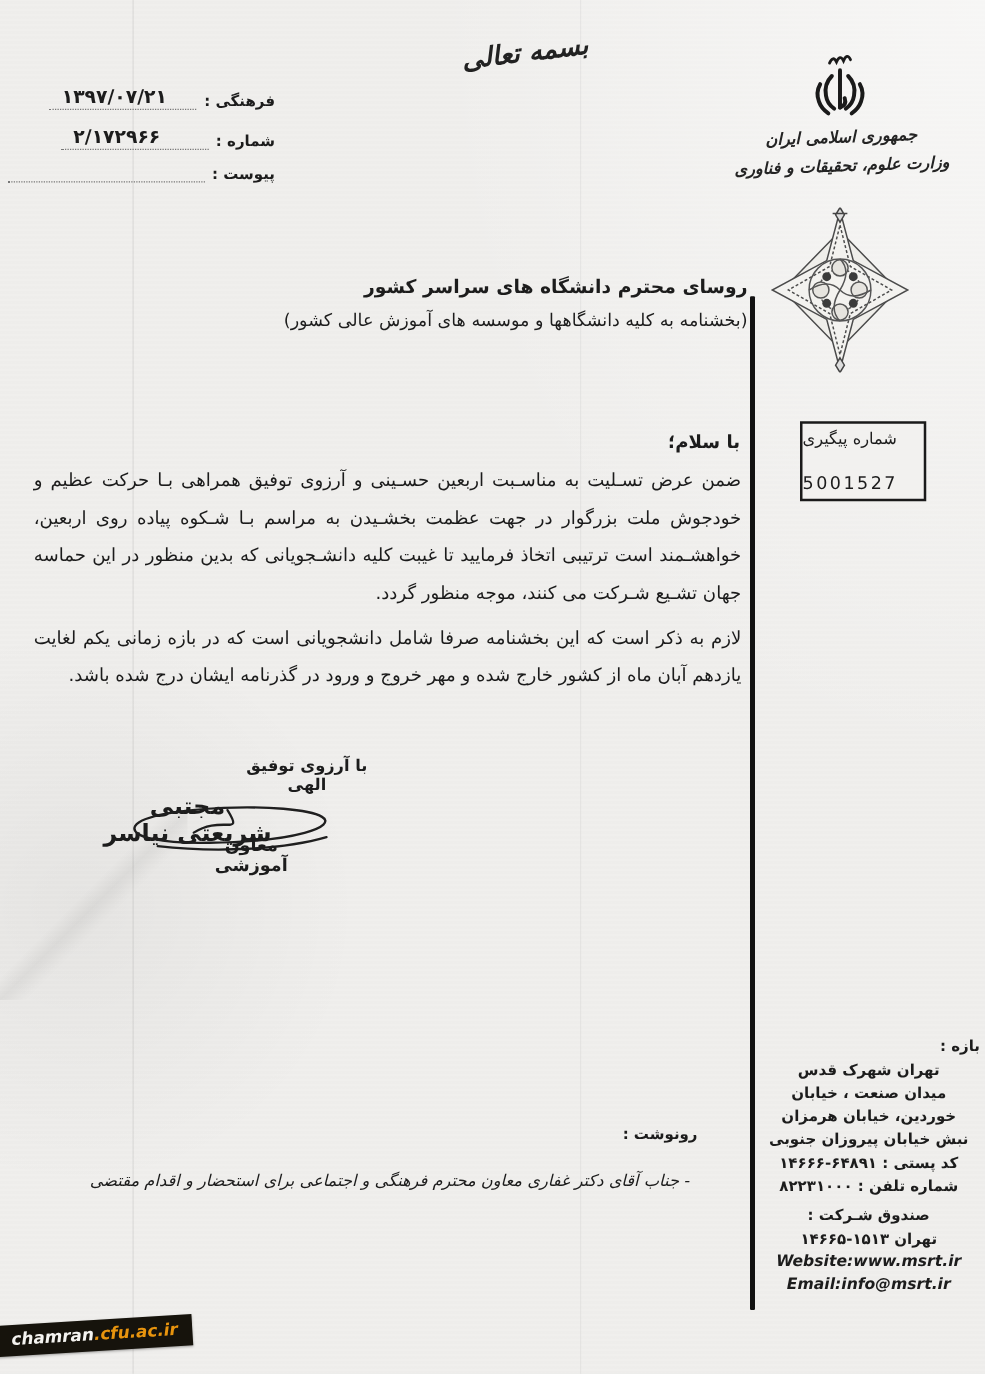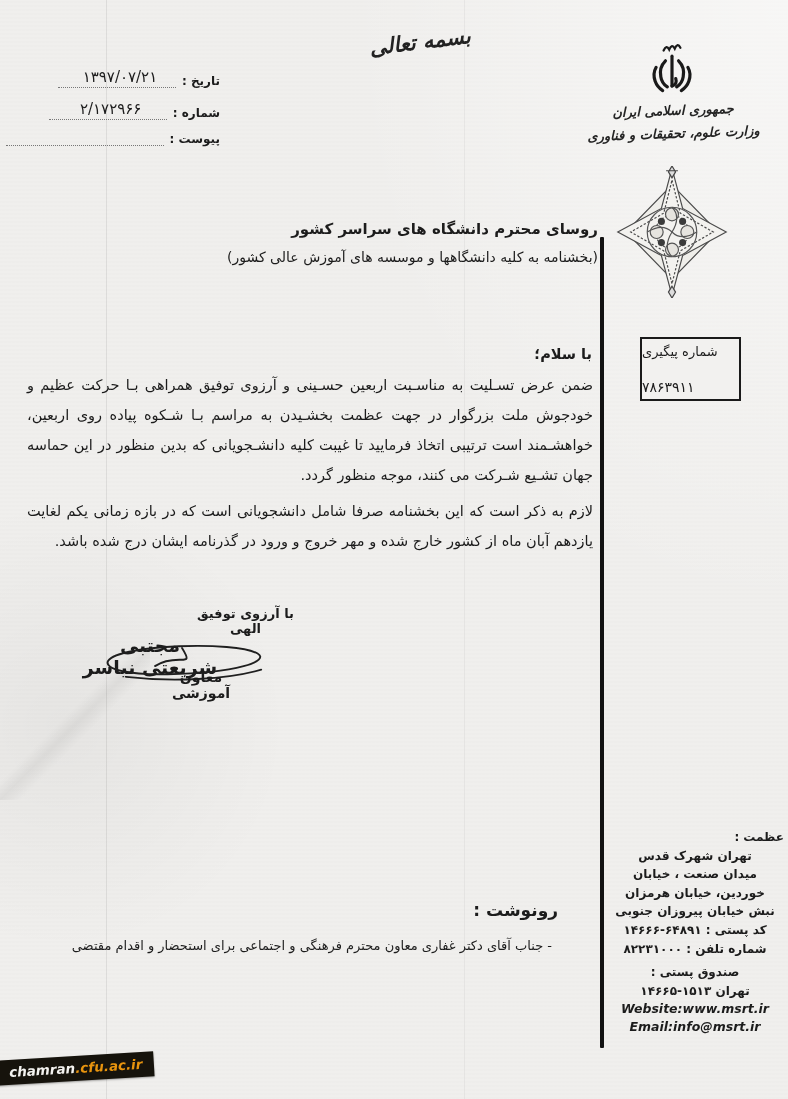--- a/index.html
+++ b/index.html
@@ -35,22 +35,22 @@
   }
   .emblem { position:absolute; left:644px; top:40px; width:56px; height:64px; }
   .org-line { position:absolute; text-align:center; font-weight:bold; font-style:italic; color:#242424; }
   .org1 { left:598px; top:103px; width:150px; font-size:13px; transform:rotate(-2deg); }
   .org2 { left:586px; top:126px; width:175px; font-size:13px; transform:rotate(-2deg); }
 
   .meta { position:absolute; left:8px; top:68px; width:212px; }
   .meta-row { display:flex; align-items:flex-end; justify-content:flex-start; margin-bottom:12px; direction:rtl; }
   .meta-label { font-size:12px; font-weight:bold; white-space:nowrap; margin-left:6px; }
   .meta-value {
-    font-size:15px; font-weight:normal; letter-spacing:1px; white-space:nowrap;
-    border-bottom:1.5px dotted #777; padding:0 4px 1px 10px; min-width:118px; text-align:center;
+    font-size:15px; font-weight:bold; letter-spacing:1px; white-space:nowrap;
+    border-bottom:1.5px dotted #777; padding:0 4px 1px 10px; min-width:118px; text-align:left;
   }
   .meta-value.empty { min-width:158px; height:12px; }
 
   
   .recipient { position:absolute; right:190px; top:220px; }
   .recipient .r1 { font-size:15px; font-weight:bold; margin-bottom:11px; }
   .recipient .r2 { font-size:14px; }
 
   
   .ornament { position:absolute; left:613px; top:166px; width:118px; height:132px; }
@@ -74,22 +74,22 @@
   .p1 { top:370px; }
   .p2 { top:496px; }
 
   
   .sig-blessing { position:absolute; left:188px; top:606px; width:115px; text-align:center; font-size:13px; font-weight:bold; }
   .sig-name { position:absolute; left:82px; top:634px; width:136px; text-align:center; font-size:19px; font-weight:bold; }
   .sig-title { position:absolute; left:150px; top:669px; width:102px; text-align:center; font-size:14px; font-weight:bold; }
   .sig-scribble { position:absolute; left:92px; top:634px; width:180px; height:48px; }
 
   
-  .copy-label { position:absolute; right:230px; top:900px; font-size:17px; font-weight:bold; }
-  .copy-item { position:absolute; right:236px; top:938px; font-size:13px; white-space:nowrap; }
+  .copy-label { position:absolute; right:230px; top:900px; font-size:12px; font-weight:bold; }
+  .copy-item { position:absolute; right:236px; top:938px; font-size:13px; white-space:nowrap;font-style:italic; }
 
   
   .contact { position:absolute; left:606px; top:828px; width:178px; text-align:center; direction:rtl; }
   .contact .c-line { font-size:12px; font-weight:bold; line-height:18.6px; white-space:nowrap; }
   .contact .c-head { text-align:right; padding-left:2px; }
   .contact .c-gap { margin-top:5px; }
   .contact .c-latin { direction:ltr; font-size:12.5px; font-weight:bold; font-style:italic; line-height:18px; }
 
   
   .watermark {
@@ -123,21 +123,21 @@
         <path d="M47 27 Q51 34 48 42 Q46 48 40 52"></path>
       </g>
       <path d="M21 9 q3 -7 6 -1 q3 -7 6 -1 q3 -7 6 -1" fill="none" stroke="#1a1a1a" stroke-width="2.4" stroke-linecap="round"></path>
     </svg>
   </div>
   <div class="org-line org1">جمهوری اسلامی ایران</div>
   <div class="org-line org2">وزارت علوم، تحقیقات و فناوری</div>
 
   <div class="meta">
     <div class="meta-row">
-      <span class="meta-label">تاریخ :</span>
+      <span class="meta-label">فرهنگی :</span>
       <span class="meta-value">۱۳۹۷/۰۷/۲۱</span>
     </div>
     <div class="meta-row">
       <span class="meta-label">شماره :</span>
       <span class="meta-value">۲/۱۷۲۹۶۶</span>
     </div>
     <div class="meta-row" style="margin-top:8px;">
       <span class="meta-label">پیوست :</span>
       <span class="meta-value empty"></span>
     </div>
@@ -171,21 +171,21 @@
       </g>
       <path d="M50 0 l3 5 -3 5 -3 -5 z M45 4 h10" stroke="#444" fill="#ddd" stroke-width="1"></path>
       <path d="M50 102 l3 5 -3 5 -3 -5 z" stroke="#444" fill="#ddd" stroke-width="1"></path>
     </svg>
   </div>
 
   <div class="divider"></div>
 
   <div class="tracking-box">
     <div class="t-label">شماره پیگیری</div>
-    <div class="t-num">۷۸۶۳۹۱۱</div>
+    <div class="t-num">5001527</div>
   </div>
 
   <div class="salutation">با سلام؛</div>
   <div class="para p1">ضمن عرض تسـلیت به مناسـبت اربعین حسـینی و آرزوی توفیق همراهی بـا حرکت عظیم و خودجوش ملت بزرگوار در جهت عظمت بخشـیدن به مراسم بـا شـکوه پیاده روی اربعین، خواهشـمند است ترتیبی اتخاذ فرمایید تا غیبت کلیه دانشـجویانی که بدین منظور در این حماسه جهان تشـیع شـرکت می کنند، موجه منظور گردد.</div>
   <div class="para p2">لازم به ذکر است که این بخشنامه صرفا شامل دانشجویانی است که در بازه زمانی یکم لغایت یازدهم آبان ماه از کشور خارج شده و مهر خروج و ورود در گذرنامه ایشان درج شده باشد.</div>
 
   <div class="sig-blessing">با آرزوی توفیق الهی</div>
   <div class="sig-name">مجتبی شریعتی نیاسر</div>
   <div class="sig-scribble">
     <svg viewBox="0 0 200 50" width="180" height="48">
@@ -195,28 +195,28 @@
         <path d="M38 46 C90 52 150 49 188 38"></path>
       </g>
     </svg>
   </div>
   <div class="sig-title">معاون آموزشی</div>
 
   <div class="copy-label">رونوشت :</div>
   <div class="copy-item">- جناب آقای دکتر غفاری معاون محترم فرهنگی و اجتماعی برای استحضار و اقدام مقتضی</div>
 
   <div class="contact">
-    <div class="c-line c-head">عظمت :</div>
+    <div class="c-line c-head">بازه :</div>
     <div class="c-line">تهران شهرک قدس</div>
     <div class="c-line">میدان صنعت ، خیابان</div>
     <div class="c-line">خوردین، خیابان هرمزان</div>
     <div class="c-line">نبش خیابان پیروزان جنوبی</div>
     <div class="c-line">کد پستی : ‪۱۴۶۶۶-۶۴۸۹۱‬</div>
     <div class="c-line">شماره تلفن : ۸۲۲۳۱۰۰۰</div>
-    <div class="c-line c-gap">صندوق پستی :</div>
+    <div class="c-line c-gap">صندوق شـرکت :</div>
     <div class="c-line">تهران ‪۱۴۶۶۵-۱۵۱۳‬</div>
     <div class="c-latin">Website:www.msrt.ir</div>
     <div class="c-latin">Email:info@msrt.ir</div>
   </div>
 
   <div class="watermark">
     <span class="wm-a">chamran</span><span class="wm-b">.cfu.ac.ir</span>
   </div>
 
 </div>

